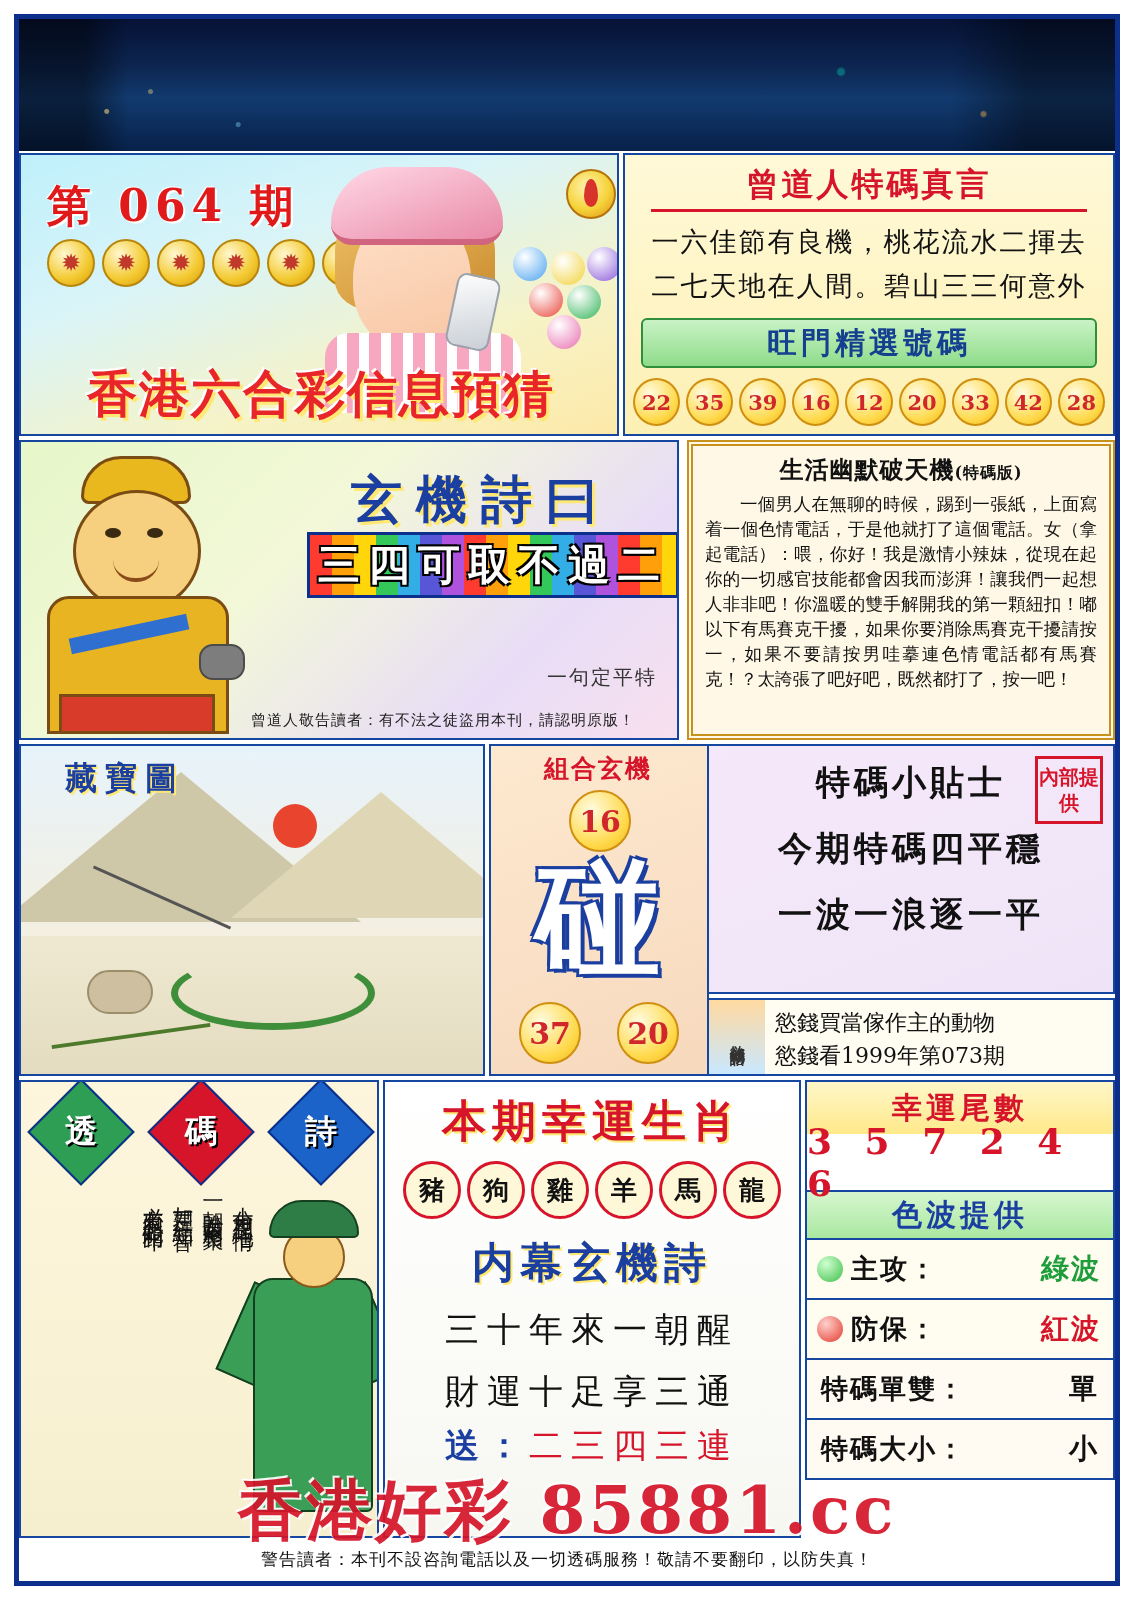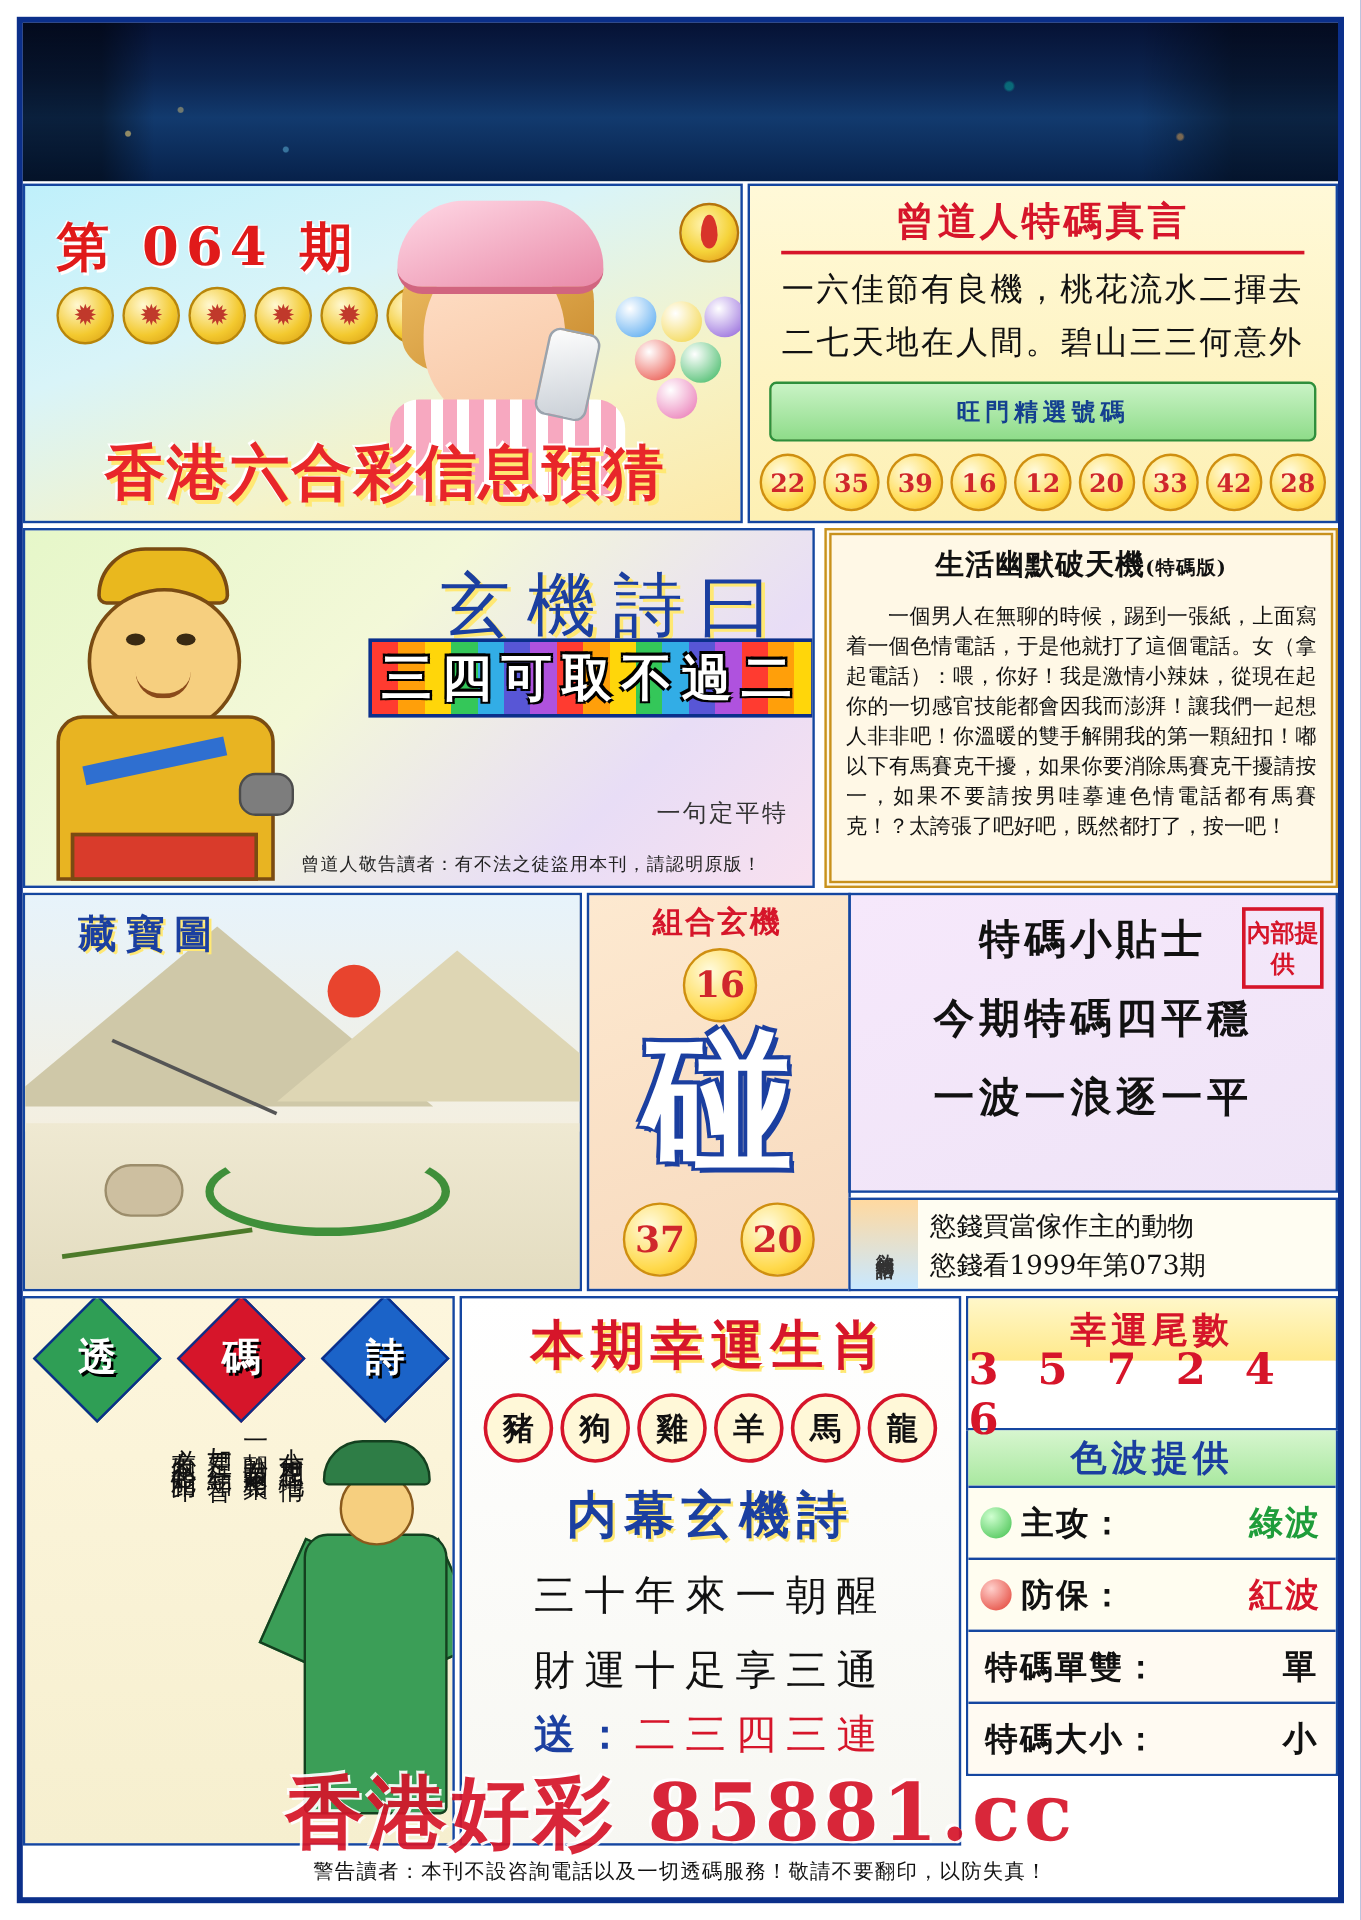--- a/index.html
+++ b/index.html
@@ -62,21 +62,21 @@
   .oracle-box{position:absolute;left:604px;top:0;width:492px;height:283px;
     background:linear-gradient(180deg,#fff9d8,#fdf0b4);border:2px solid #1546a0;box-sizing:border-box;}
   .oracle-title{margin:8px 10px 2px;text-align:center;font-family:"DejaVu Serif","Liberation Serif",serif;
     font-weight:bold;font-size:32px;color:#d6152a;letter-spacing:3px;}
   .oracle-rule{height:3px;margin:2px 26px 8px;background:#d6152a;}
   .oracle-line{text-align:center;font-family:"DejaVu Serif","Liberation Serif",serif;font-size:27px;color:#111;
     letter-spacing:2px;line-height:44px;}
   .hot-title{margin:10px 16px 0;height:46px;border-radius:6px;
     background:linear-gradient(180deg,#c9f3c5,#8fdc8a);border:2px solid #2f8f3c;
     display:flex;align-items:center;justify-content:center;
-    font-family:"DejaVu Serif","Liberation Serif",serif;font-weight:bold;font-size:20px;color:#14408f;letter-spacing:4px;}
+    font-family:"DejaVu Serif","Liberation Serif",serif;font-weight:bold;font-size:30px;color:#14408f;letter-spacing:4px;}
   .hot-nums{margin:10px 8px 0;display:flex;justify-content:center;gap:6px;}
   .hot-nums .n{width:44px;height:44px;border-radius:50%;border:2px solid #cf8f10;
     background:radial-gradient(circle at 35% 30%,#fffbe0,#ffd94a 65%,#f0b318);
     display:flex;align-items:center;justify-content:center;color:#d0272c;font-weight:bold;font-size:21px;
     font-family:"DejaVu Serif","Liberation Serif",serif;}
 
   
   .poemband{position:absolute;left:19px;top:440px;width:1096px;height:300px;}
   .poem-box{position:absolute;left:0;top:0;width:660px;height:300px;
     background:linear-gradient(135deg,#e6f7c9 0%,#f3f8d8 40%,#e8ddf6 75%,#f8e0ef 100%);
@@ -84,37 +84,37 @@
   .monk{position:absolute;left:8px;top:14px;width:210px;height:272px;}
   .monk .hat{position:absolute;left:52px;top:0;width:104px;height:42px;border-radius:52px 52px 10px 10px;background:#e9b81e;border:3px solid #7a4b12;}
   .monk .head{position:absolute;left:44px;top:34px;width:122px;height:116px;border-radius:50%;background:#f6cf7f;border:3px solid #7a4b12;}
   .monk .eye{position:absolute;width:16px;height:10px;border-radius:50%;background:#3a2a12;top:72px;}
   .monk .eye.l{left:76px;} .monk .eye.r{left:118px;}
   .monk .mouth{position:absolute;left:84px;top:104px;width:46px;height:18px;border-bottom:4px solid #8a4a1a;border-radius:0 0 30px 30px;}
   .monk .robe{position:absolute;left:18px;top:140px;width:176px;height:132px;border-radius:22px 22px 0 0;background:#e8b422;border:3px solid #7a4b12;}
   .monk .sash{position:absolute;left:40px;top:170px;width:120px;height:16px;background:#2f6fd0;transform:rotate(-12deg);}
   .monk .skirt{position:absolute;left:30px;top:238px;width:150px;height:34px;background:#d93b2b;border:3px solid #7a4b12;}
   .monk .rock{position:absolute;left:170px;top:188px;width:42px;height:32px;border-radius:14px;background:#7d7d7d;border:2px solid #4c4c4c;}
-  .poem-head{position:absolute;left:330px;top:24px;width:320px;text-align:center;
-    font-family:"DejaVu Serif","Liberation Serif",serif;font-weight:normal;font-size:58px;color:#1b3fa0;letter-spacing:14px;
+  .poem-head{position:absolute;left:330px;top:24px;width:320px;
+    font-family:"DejaVu Serif","Liberation Serif",serif;font-weight:bold;font-size:51px;color:#1b3fa0;letter-spacing:14px;
     text-shadow:3px 3px 0 #ffe873;}
   .poem-main{position:absolute;left:286px;top:90px;width:366px;height:60px;
     background:repeating-linear-gradient(90deg,#ff3b30 0 22px,#ff9f0a 22px 44px,#ffd60a 44px 66px,#34c759 66px 88px,#32ade6 88px 110px,#5856d6 110px 132px,#af52de 132px 154px);
     border:3px solid #0b2f8a;display:flex;align-items:center;justify-content:center;}
   .poem-main span{font-family:"DejaVu Serif","Liberation Serif",serif;font-weight:bold;font-size:42px;color:#ffffff;letter-spacing:8px;
     text-shadow:2px 2px 0 #000,-2px -2px 0 #000,2px -2px 0 #000,-2px 2px 0 #000;}
   .poem-sub{position:absolute;right:20px;top:222px;font-family:"DejaVu Serif","Liberation Serif",serif;font-size:20px;color:#333;letter-spacing:2px;}
   .poem-warn{position:absolute;left:230px;bottom:8px;width:424px;font-size:15px;color:#222;letter-spacing:1px;
     font-family:"DejaVu Serif","Liberation Serif",serif;}
 
   .humor-box{position:absolute;left:668px;top:0;width:428px;height:300px;
     background:#fff8e6;border:6px double #c8911c;box-sizing:border-box;padding:8px 12px;}
   .humor-title{text-align:center;font-family:"DejaVu Serif","Liberation Serif",serif;font-weight:bold;font-size:24px;color:#111;letter-spacing:1px;}
   .humor-title small{font-size:16px;}
-  .humor-body{margin-top:16px;font-family:"DejaVu Serif","Liberation Serif",serif;font-size:17.5px;line-height:25px;color:#111;text-align:justify;text-indent:2em;}
+  .humor-body{margin-top:6px;font-family:"DejaVu Serif","Liberation Serif",serif;font-size:17.5px;line-height:25px;color:#111;text-align:justify;text-indent:2em;}
 
   
   .midband{position:absolute;left:19px;top:744px;width:1096px;height:332px;}
   .treasure{position:absolute;left:0;top:0;width:466px;height:332px;background:#f4f2e4;border:2px solid #1546a0;box-sizing:border-box;overflow:hidden;}
   .treasure .sky{position:absolute;left:0;top:0;width:100%;height:60%;background:linear-gradient(180deg,#e7f3fb,#f4efe0);}
   .treasure .mount{position:absolute;left:-20px;top:26px;width:0;height:0;border-left:180px solid transparent;border-right:180px solid transparent;border-bottom:150px solid #cfc8a8;}
   .treasure .mount2{position:absolute;left:210px;top:46px;width:0;height:0;border-left:150px solid transparent;border-right:150px solid transparent;border-bottom:126px solid #ded6b4;}
   .treasure .sun{position:absolute;left:252px;top:58px;width:44px;height:44px;border-radius:50%;background:#e8442e;}
   .treasure .ground{position:absolute;left:0;bottom:0;width:100%;height:42%;background:linear-gradient(180deg,#efe9d2,#e3dcc0);}
   .treasure .snake{position:absolute;left:150px;bottom:44px;width:190px;height:60px;border:7px solid #3f8f3a;border-radius:50%;border-top-color:transparent;}

